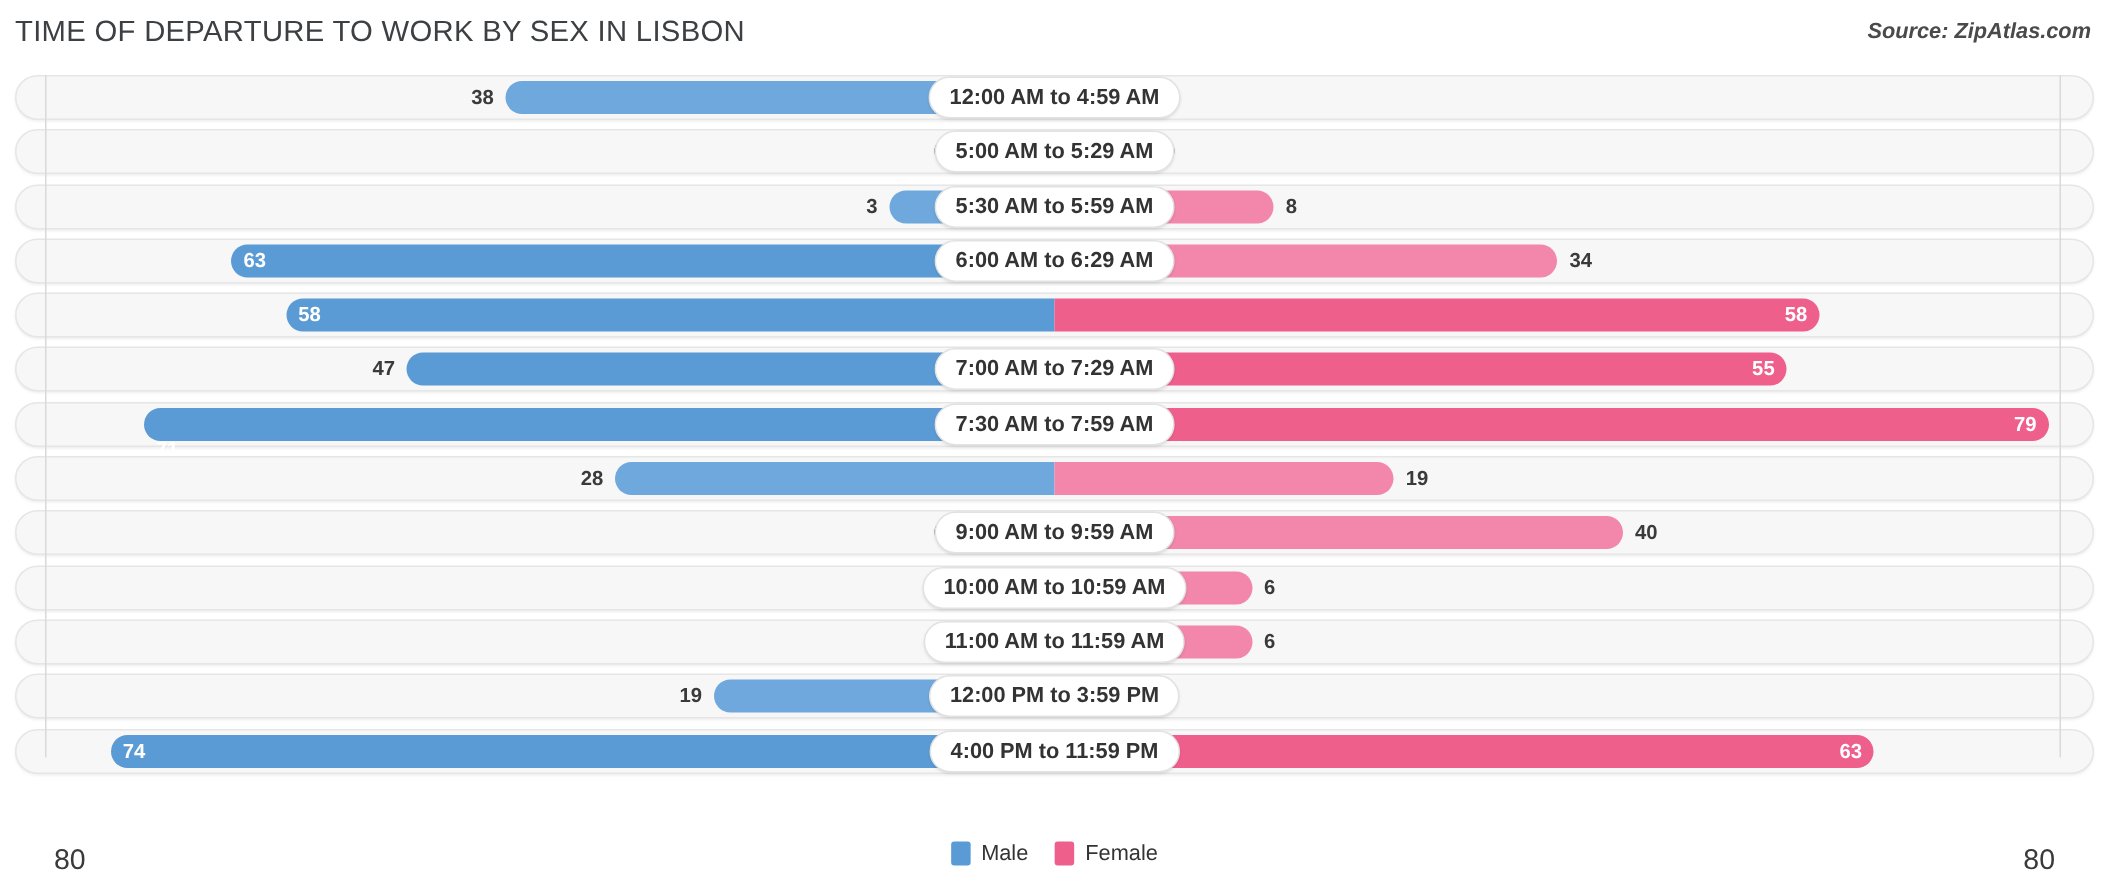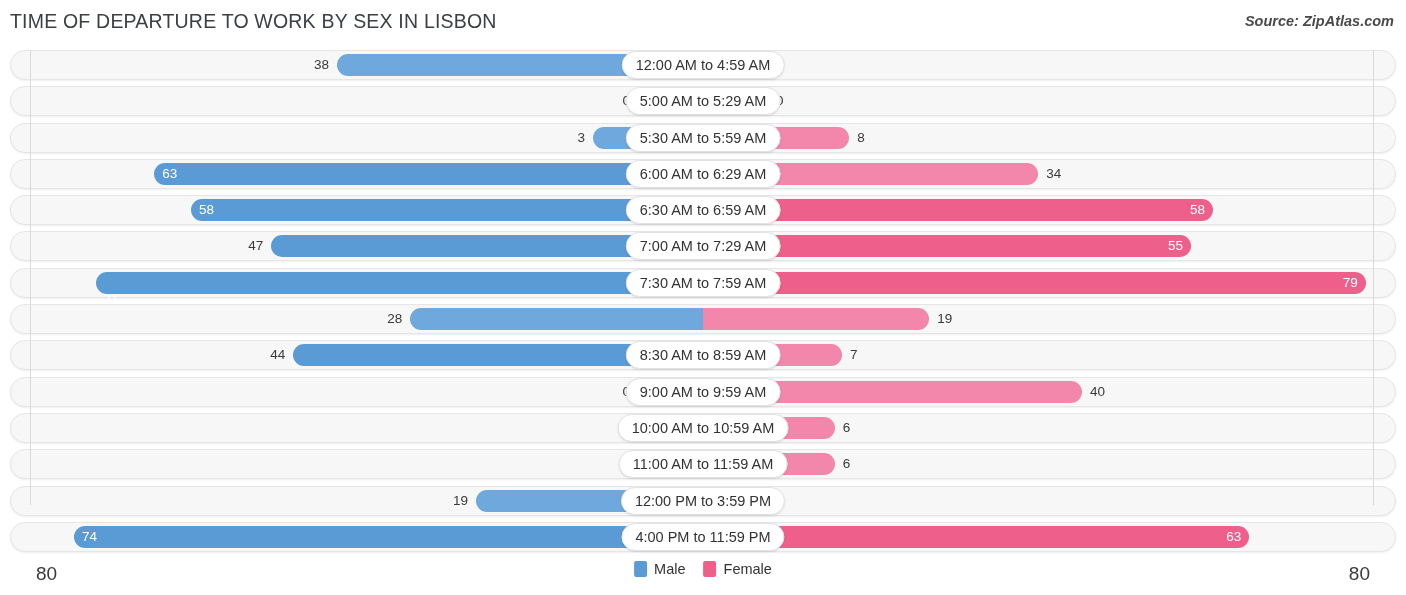--- a/index.html
+++ b/index.html
@@ -59,20 +59,21 @@
     background: #d9d9d9;
     z-index: 5;
     pointer-events: none;
   }
   .axis-line.left  { left: 30px; }
   .axis-line.right { left: 1373px; }
 
   .rows {
     position: relative;
     padding-top: 6px;
+    font-weight: bold;
   }
 
   .row {
     position: relative;
     height: 30px;
     margin-bottom: 6.3px;
   }
 
   
   .track {
@@ -232,21 +233,20 @@
         <div class="val male-side inside" style="left: 162.312px; text-align: left;">63</div>
         <div class="val female-side outside" style="left: 1046.35px;">34</div>
         <div class="center-pill">6:00 AM to 6:29 AM</div>
       </div>
       <div class="row">
         <div class="track"></div>
         <div class="bar male strong" style="width: 512.125px;"></div>
         <div class="bar female strong" style="width: 509.95px;"></div>
         <div class="val male-side inside" style="left: 198.875px; text-align: left;">58</div>
         <div class="val female-side inside" style="left: 1182.95px; width: 22px; text-align: right;">58</div>
-        <div class="center-pill">6:30 AM to 6:59 AM</div>
       </div>
       <div class="row">
         <div class="track"></div>
         <div class="bar male strong" style="width: 431.688px;"></div>
         <div class="bar female strong" style="width: 488.125px;"></div>
         <div class="val male-side outside" style="left: 225.312px; width: 38px;">47</div>
         <div class="val female-side inside" style="left: 1161.12px; width: 22px; text-align: right;">55</div>
         <div class="center-pill">7:00 AM to 7:29 AM</div>
       </div>
       <div class="row">
@@ -256,28 +256,20 @@
         <div class="val male-side inside" style="left: 103.812px; text-align: center; margin-top: 17px;">71</div>
         <div class="val female-side inside" style="left: 1335.72px; width: 22px; text-align: right;">79</div>
         <div class="center-pill">7:30 AM to 7:59 AM</div>
       </div>
       <div class="row">
         <div class="track"></div>
         <div class="bar male " style="width: 292.75px;"></div>
         <div class="bar female " style="width: 226.225px;"></div>
         <div class="val male-side outside" style="left: 364.25px; width: 38px;">28</div>
         <div class="val female-side outside" style="left: 937.225px;">19</div>
-      </div>
-      <div class="row">
-        <div class="track"></div>
-        <div class="bar male strong" style="width: 409.75px;"></div>
-        <div class="bar female " style="width: 138.925px;"></div>
-        <div class="val male-side outside" style="left: 247.25px; width: 38px;">44</div>
-        <div class="val female-side outside" style="left: 849.925px;">7</div>
-        <div class="center-pill">8:30 AM to 8:59 AM</div>
       </div>
       <div class="row">
         <div class="track"></div>
         <div class="bar male soft" style="width: 65px;"></div>
         <div class="bar female " style="width: 379px;"></div>
         <div class="val male-side outside" style="left: 592px; width: 38px;">0</div>
         <div class="val female-side outside" style="left: 1090px;">40</div>
         <div class="center-pill">9:00 AM to 9:59 AM</div>
       </div>
       <div class="row">

